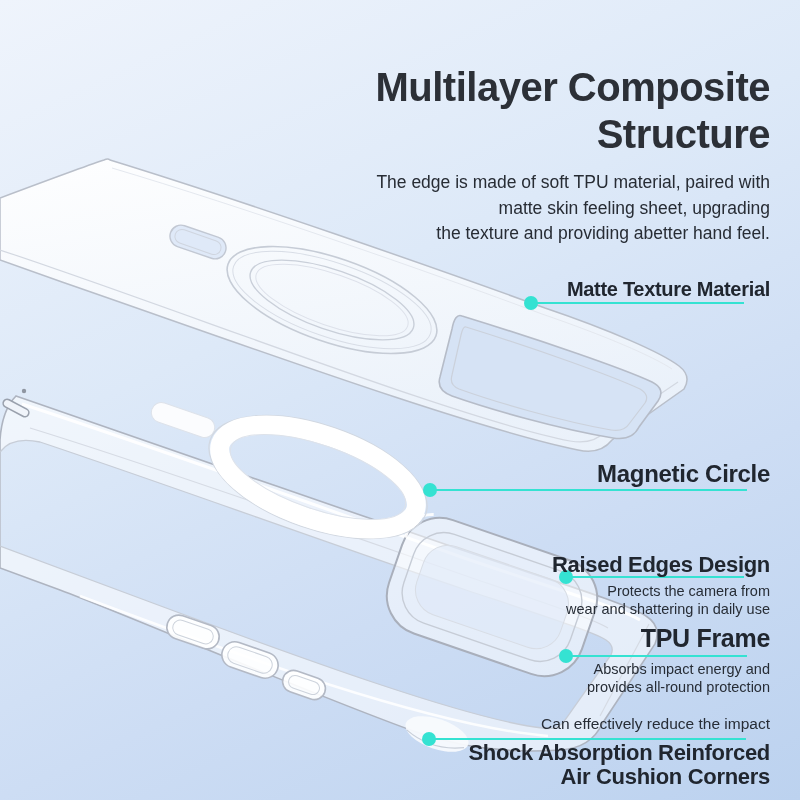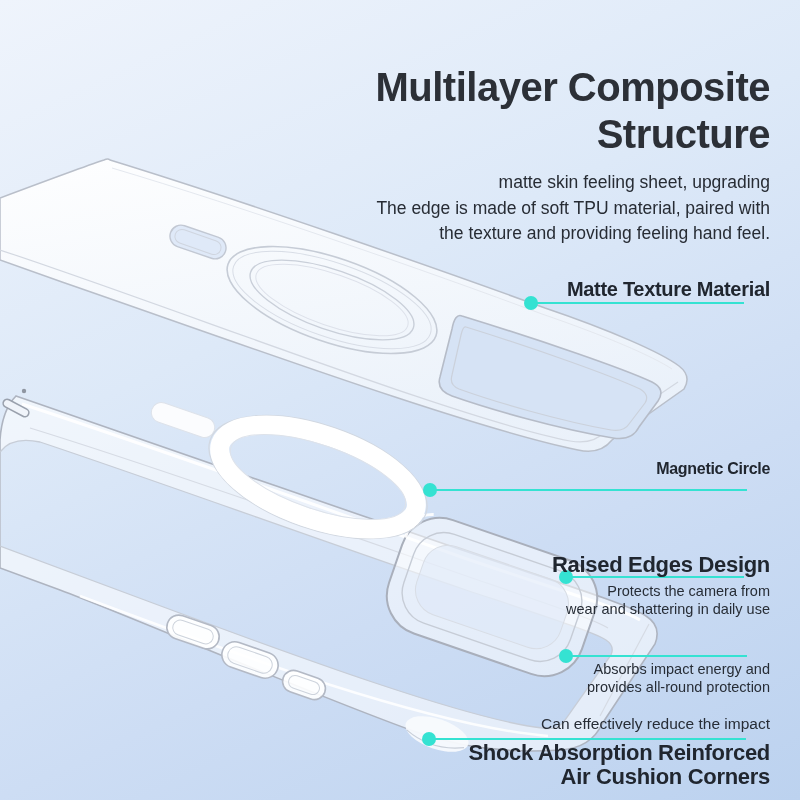--- a/index.html
+++ b/index.html
@@ -8,21 +8,21 @@
     background:linear-gradient(155deg,#eff4fc 0%,#dde9f8 38%,#cdddf4 68%,#bcd2ef 100%);
     font-family:"Liberation Sans","DejaVu Sans",sans-serif;
     color:#262b33;
   }
   .stage svg{position:absolute;left:0;top:0;}
   .txt{position:absolute;right:30px;text-align:right;white-space:nowrap;}
   .page-title{top:64px;font-size:40px;line-height:47px;font-weight:700;color:#2c3037;letter-spacing:-0.5px;}
   .subtitle{top:170px;font-size:17.5px;line-height:25.5px;font-weight:400;color:#272c34;}
   .lbl{font-weight:700;color:#20262f;letter-spacing:-0.3px;}
   .lbl-matte{top:278px;font-size:20px;}
-  .lbl-magnetic{top:460px;font-size:16px;}
+  .lbl-magnetic{top:460px;font-size:24px;}
   .lbl-raised{top:552px;font-size:22px;line-height:26px;}
   .desc{font-size:14.5px;line-height:18px;font-weight:400;color:#272d36;}
   .desc-raised{top:582px;}
   .lbl-tpu{top:624px;font-size:25px;}
   .desc-tpu{top:660px;}
   .note-shock{top:715px;font-size:15.5px;font-weight:400;color:#272d36;}
   .lbl-shock{top:741px;font-size:22px;line-height:23.5px;}
 </style>
 </head>
 <body>
@@ -126,37 +126,38 @@
       <circle cx="429" cy="739" r="7"></circle>
     </g>
   </svg>
 
   <div class="txt page-title">
     <div>Multilayer Composite</div>
     <div>Structure</div>
   </div>
 
   <div class="txt subtitle">
+    <div>The edge is made of soft TPU material, paired with</div>
     <div>matte skin feeling sheet, upgrading</div>
-    <div>The edge is made of soft TPU material, paired with</div>
-    <div>the texture and providing feeling hand feel.</div>
+    <div>the texture and providing abetter hand feel.</div>
   </div>
 
   <div class="txt lbl lbl-matte">Matte Texture Material</div>
 
   <div class="txt lbl lbl-magnetic">Magnetic Circle</div>
 
   <div class="txt lbl lbl-raised">
     <div>Raised Edges Design</div>
   </div>
   <div class="txt desc desc-raised">
     <div>Protects the camera from</div>
     <div>wear and shattering in daily use</div>
   </div>
 
+  <div class="txt lbl lbl-tpu">TPU Frame</div>
   <div class="txt desc desc-tpu">
     <div>Absorbs impact energy and</div>
     <div>provides all-round protection</div>
   </div>
 
   <div class="txt note-shock">Can effectively reduce the impact</div>
   <div class="txt lbl lbl-shock">
     <div>Shock Absorption Reinforced</div>
     <div>Air Cushion Corners</div>
   </div>

